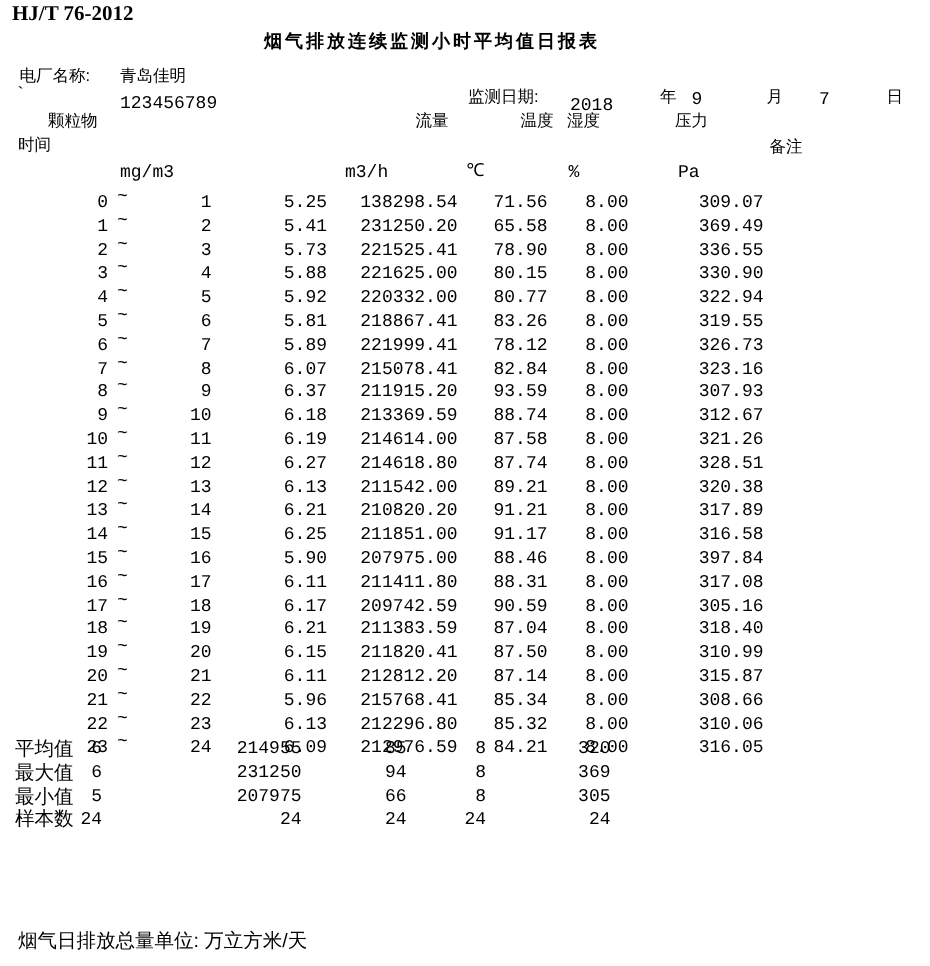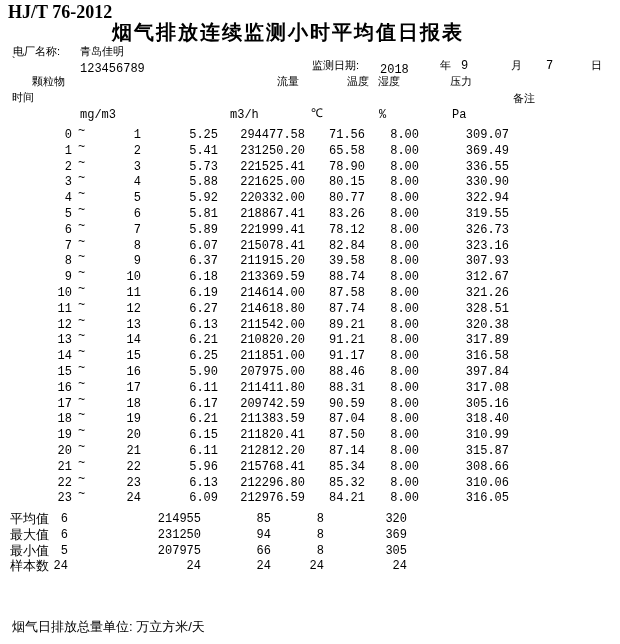--- a/index.html
+++ b/index.html
@@ -4,22 +4,22 @@
 <style>
   html,body{margin:0;padding:0}
   body{
     width:620px;height:644px;position:relative;overflow:hidden;
     background:#ffffff;color:#000000;
     font-family:"Liberation Sans",sans-serif;
   }
   .abs{position:absolute;white-space:pre}
   .zh{font-size:11px;line-height:14px}
   .num{font-family:"Liberation Mono",monospace;font-size:12px;line-height:13px}
-  .std{left:8px;top:2px;font-family:"Liberation Serif",serif;font-weight:bold;font-size:18px}
-  .title{left:0;top:19px;width:576px;text-align:center;font-weight:bold;font-size:20px;letter-spacing:2px}
+  .std{left:8px;top:2px;font-family:"Liberation Serif",serif;font-weight:bold;font-size:14px}
+  .title{left:0;top:19px;width:576px;text-align:center;font-weight:bold;font-size:12px;letter-spacing:2px}
   
   .plant-label{left:13px;top:44px}
   .plant-name{left:80px;top:44px}
   .stray{left:10px;top:57px}
   .plant-code{left:80px;top:63px}
   .date-label{left:312px;top:58px}
   .date-year{left:380px;top:64px}
   .date-yu{left:440px;top:58px}
   .date-month{left:461px;top:60px}
   .date-mu{left:511px;top:58px}
@@ -43,21 +43,21 @@
   .trow span{position:absolute;top:2px;font-family:"Liberation Mono",monospace;font-size:12px;white-space:pre}
   .c-start{right:548px}
   .c-tilde{left:78px;top:-2px !important}
   .c-end{right:479px}
   .c-pm{right:402px}
   .c-flow{right:315px}
   .c-temp{right:255px}
   .c-hum{right:201px}
   .c-pres{right:111px}
   
-  #summary-rows{position:absolute;left:0;top:510px;width:520px}
+  #summary-rows{position:absolute;left:0;top:490px;width:520px}
   .srow{position:relative;height:15.8px}
   .slabel{position:absolute;left:10px;top:0;font-size:13px;white-space:pre}
   .sval{position:absolute;top:2px;font-family:"Liberation Mono",monospace;font-size:12px;white-space:pre}
   .sc0{right:452px}.sc1{right:319px}.sc2{right:249px}.sc3{right:196px}.sc4{right:113px}
   .note{left:12px;top:620px;font-size:13px}
 </style>
 </head>
 <body>
 
 <div class="abs std">HJ/T 76-2012</div>
@@ -89,21 +89,21 @@
 <span class="abs num u-temp">℃</span>
 <span class="abs num u-hum">%</span>
 <span class="abs num u-pres">Pa</span>
 
 <div id="data-rows">
     <div class="trow">
       <span class="c-start">0</span>
       <span class="c-tilde">~</span>
       <span class="c-end">1</span>
       <span class="c-pm">5.25</span>
-      <span class="c-flow">294477.58</span>
+      <span class="c-flow">138298.54</span>
       <span class="c-temp">71.56</span>
       <span class="c-hum">8.00</span>
       <span class="c-pres">309.07</span>
     </div>
     <div class="trow">
       <span class="c-start">1</span>
       <span class="c-tilde">~</span>
       <span class="c-end">2</span>
       <span class="c-pm">5.41</span>
       <span class="c-flow">231250.20</span>
@@ -170,21 +170,21 @@
       <span class="c-temp">82.84</span>
       <span class="c-hum">8.00</span>
       <span class="c-pres">323.16</span>
     </div>
     <div class="trow">
       <span class="c-start">8</span>
       <span class="c-tilde">~</span>
       <span class="c-end">9</span>
       <span class="c-pm">6.37</span>
       <span class="c-flow">211915.20</span>
-      <span class="c-temp">39.58</span>
+      <span class="c-temp">93.59</span>
       <span class="c-hum">8.00</span>
       <span class="c-pres">307.93</span>
     </div>
     <div class="trow">
       <span class="c-start">9</span>
       <span class="c-tilde">~</span>
       <span class="c-end">10</span>
       <span class="c-pm">6.18</span>
       <span class="c-flow">213369.59</span>
       <span class="c-temp">88.74</span>

